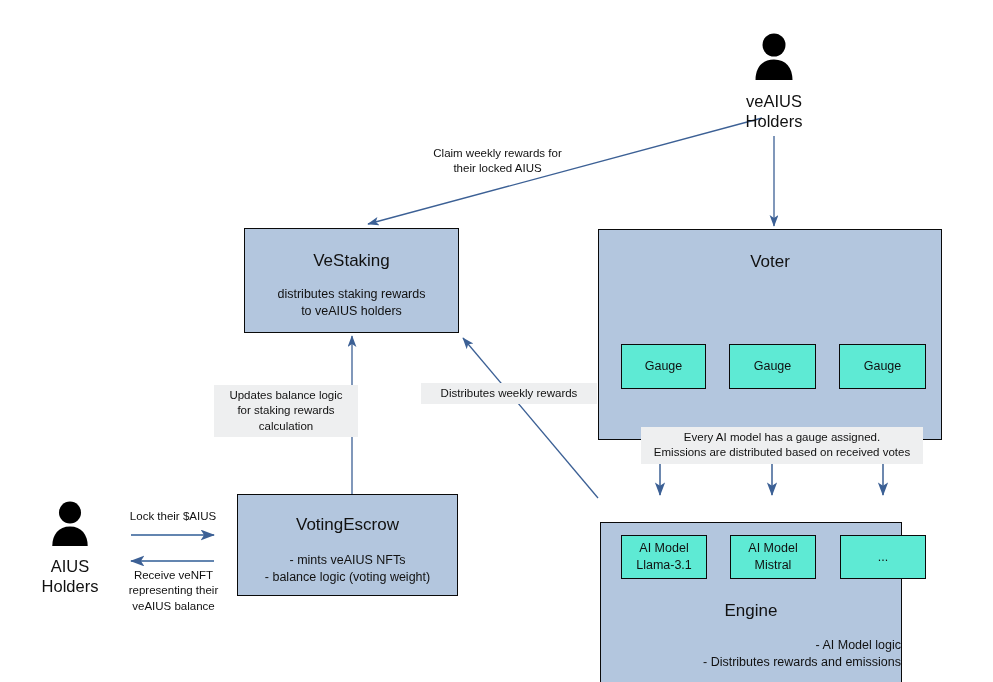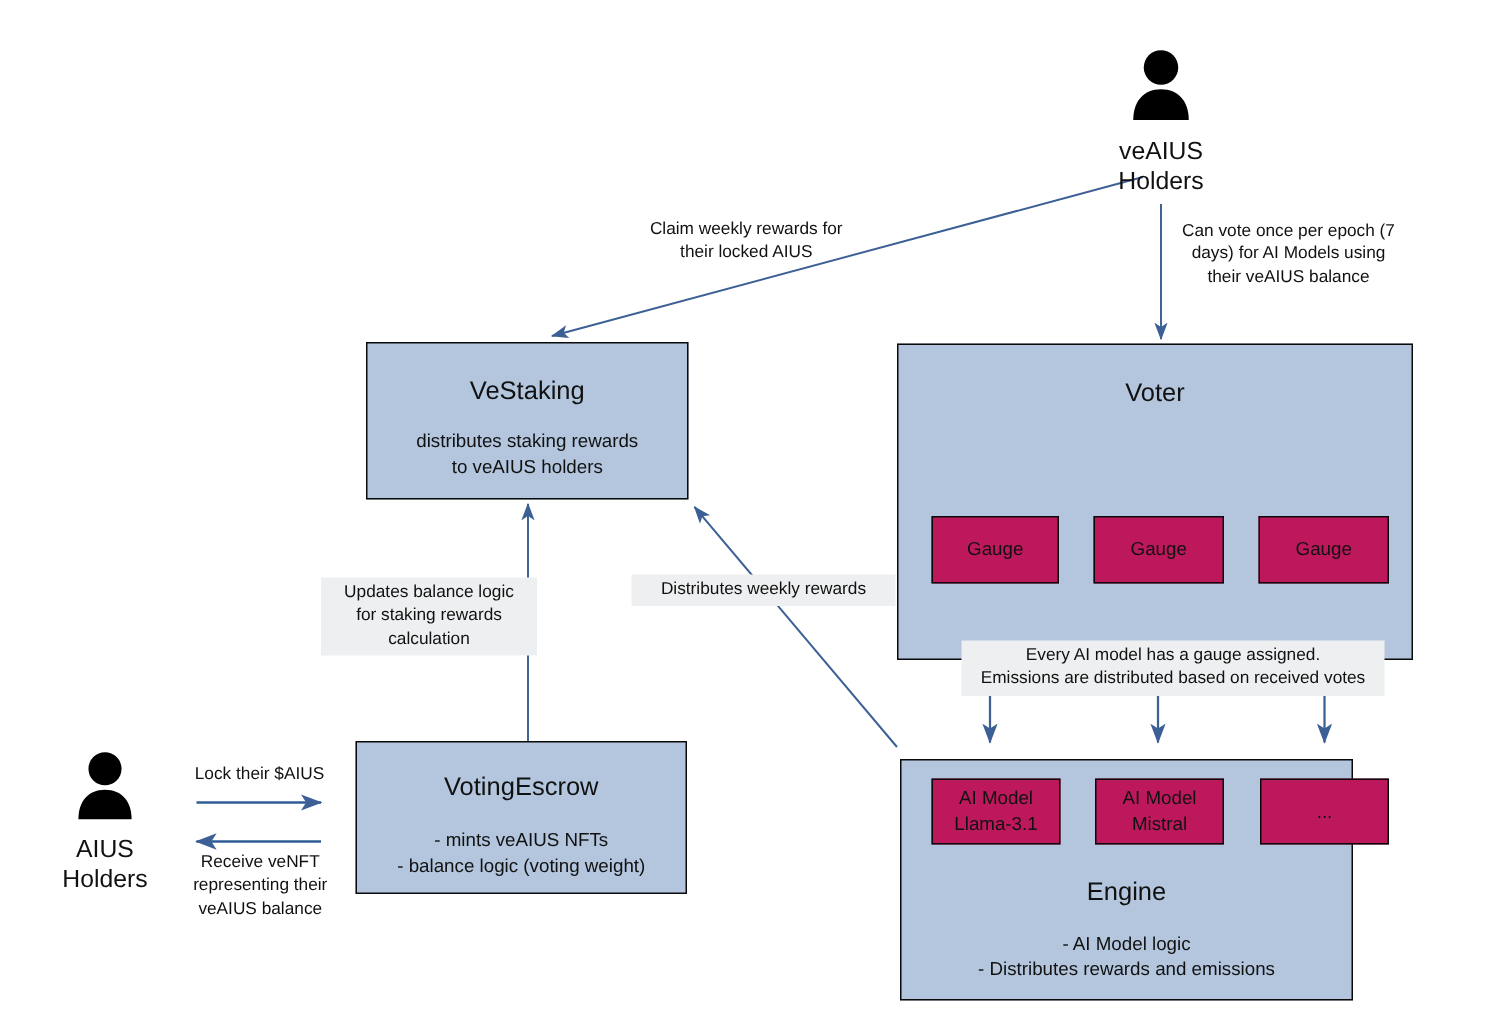--- a/index.html
+++ b/index.html
@@ -35,21 +35,21 @@
     line-height: 1.15;
   }
   .node-desc {
     font-size: 12.5px;
     color: #111111;
     line-height: 1.38;
   }
   .subbox {
     position: absolute;
     box-sizing: border-box;
-    background: #be185d;
+    background: #5eead4;
     border: 1.4px solid #0a0a0a;
     display: flex;
     align-items: center;
     justify-content: center;
     text-align: center;
     font-size: 12.5px;
     color: #111111;
     line-height: 1.35;
   }
   .actor {
@@ -157,44 +157,41 @@
       <span>Gauge</span>
     </div>
   </div>
 
   <div class="node" style="left:237px; top:494px; width:221px; height:102px;">
     <div class="node-title" style="margin-top:20px;">VotingEscrow</div>
     <div class="node-desc" style="margin-top:17px; white-space:pre-line;">- mints veAIUS NFTs
 - balance logic (voting weight)</div>
   </div>
 
-  <div class="node" style="left:600px; top:506px; width:302px; height:161px;">
+  <div class="node" style="left:600px; top:522px; width:302px; height:161px;">
     <div class="subbox" style="left:20px; top:12px; width:86px; height:44px; white-space:pre-line;">
       <span style="white-space:pre-line;">AI Model
 Llama-3.1</span>
     </div>
     <div class="subbox" style="left:129px; top:12px; width:86px; height:44px; white-space:pre-line;">
       <span style="white-space:pre-line;">AI Model
 Mistral</span>
     </div>
     <div class="subbox" style="left:239px; top:12px; width:86px; height:44px; white-space:pre-line;">
       <span style="white-space:pre-line;">...</span>
     </div>
 
     <div class="node-title" style="margin-top:78px;">Engine</div>
-    <div class="node-desc" style="margin-top:16px; white-space:pre-line;">- AI Model logic
+    <div class="node-desc" style="margin-top:16px; white-space:pre-line;text-align:right;">- AI Model logic
 - Distributes rewards and emissions</div>
   </div>
 
   <div class="edge-label" style="left:390px; top:146px; width:215px;">Claim weekly rewards for
 their locked AIUS</div>
 
-  <div class="edge-label" style="left:784px; top:147px; width:150px; text-align:center;">Can vote once per epoch (7
-days)  for AI Models using
-their veAIUS balance</div>
 
   <div class="edge-label boxed" style="left:214px; top:385px; width:132px;">Updates balance logic
 for staking rewards
 calculation</div>
 
   <div class="edge-label boxed" style="left:641px; top:427px; width:270px;">Every AI model has a gauge assigned.
 Emissions are distributed based on received votes</div>
 
   <div class="edge-label boxed" style="left:421px; top:383px; width:164px;">Distributes weekly rewards</div>
 

